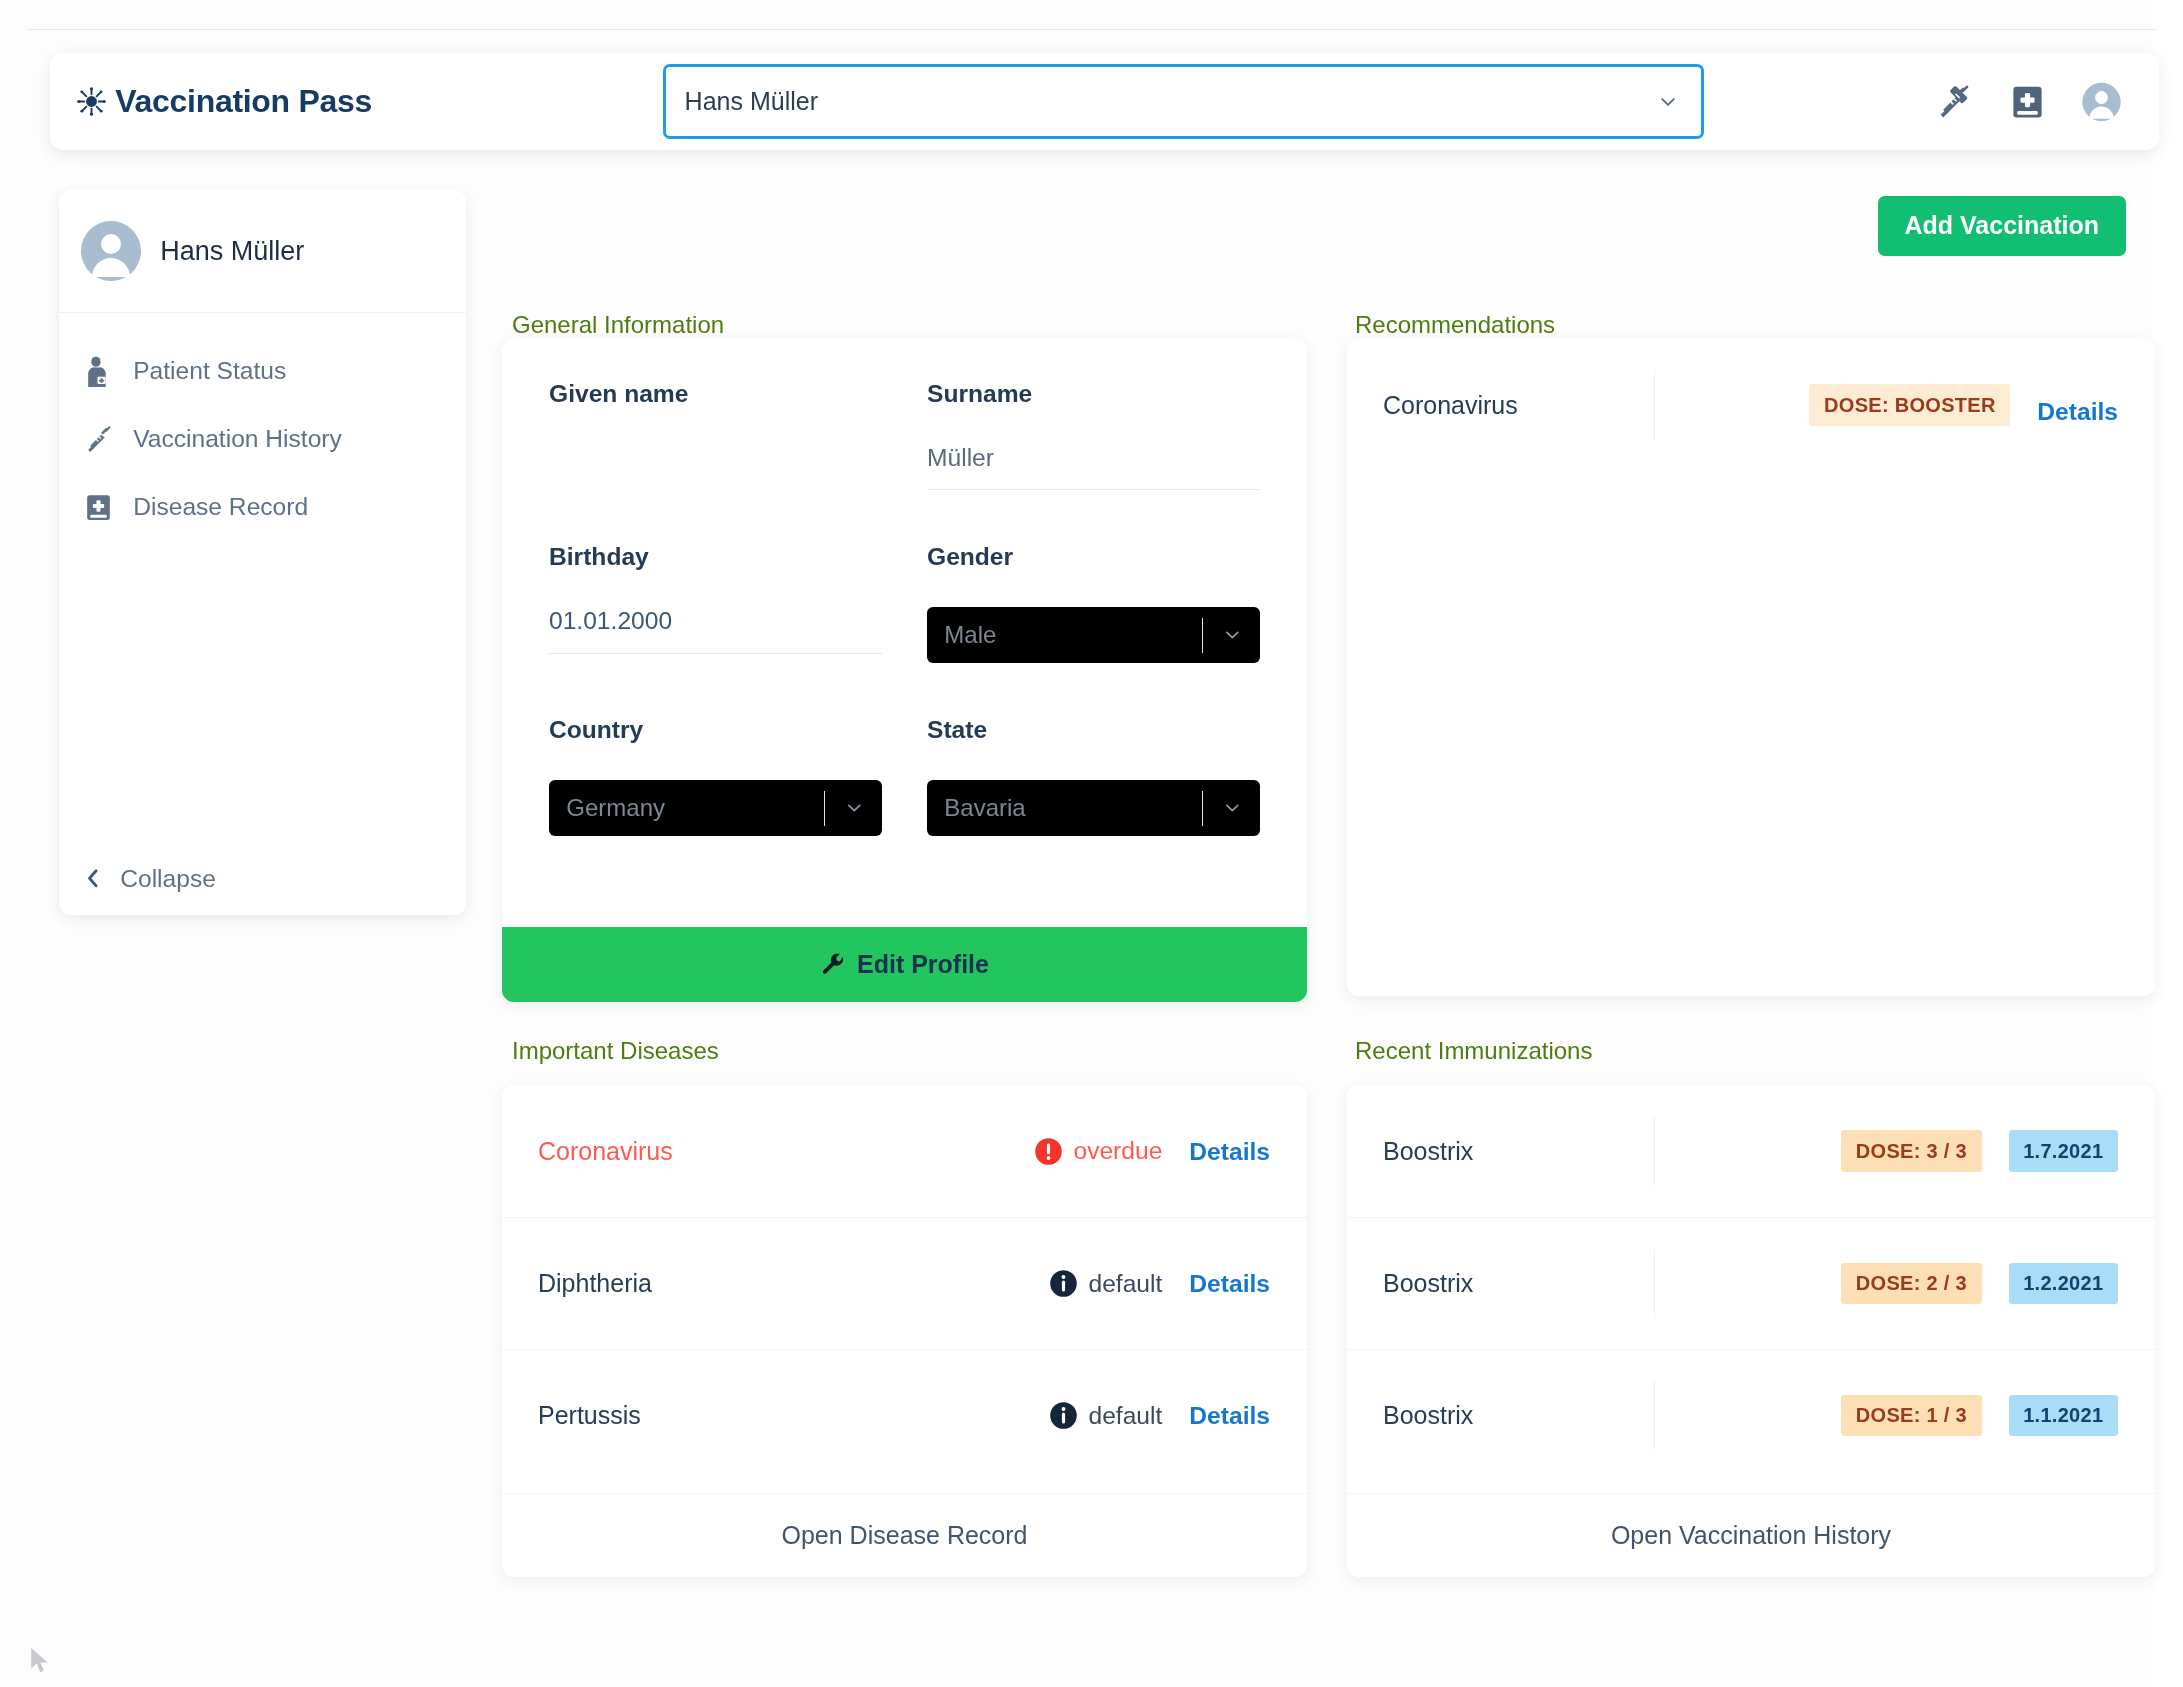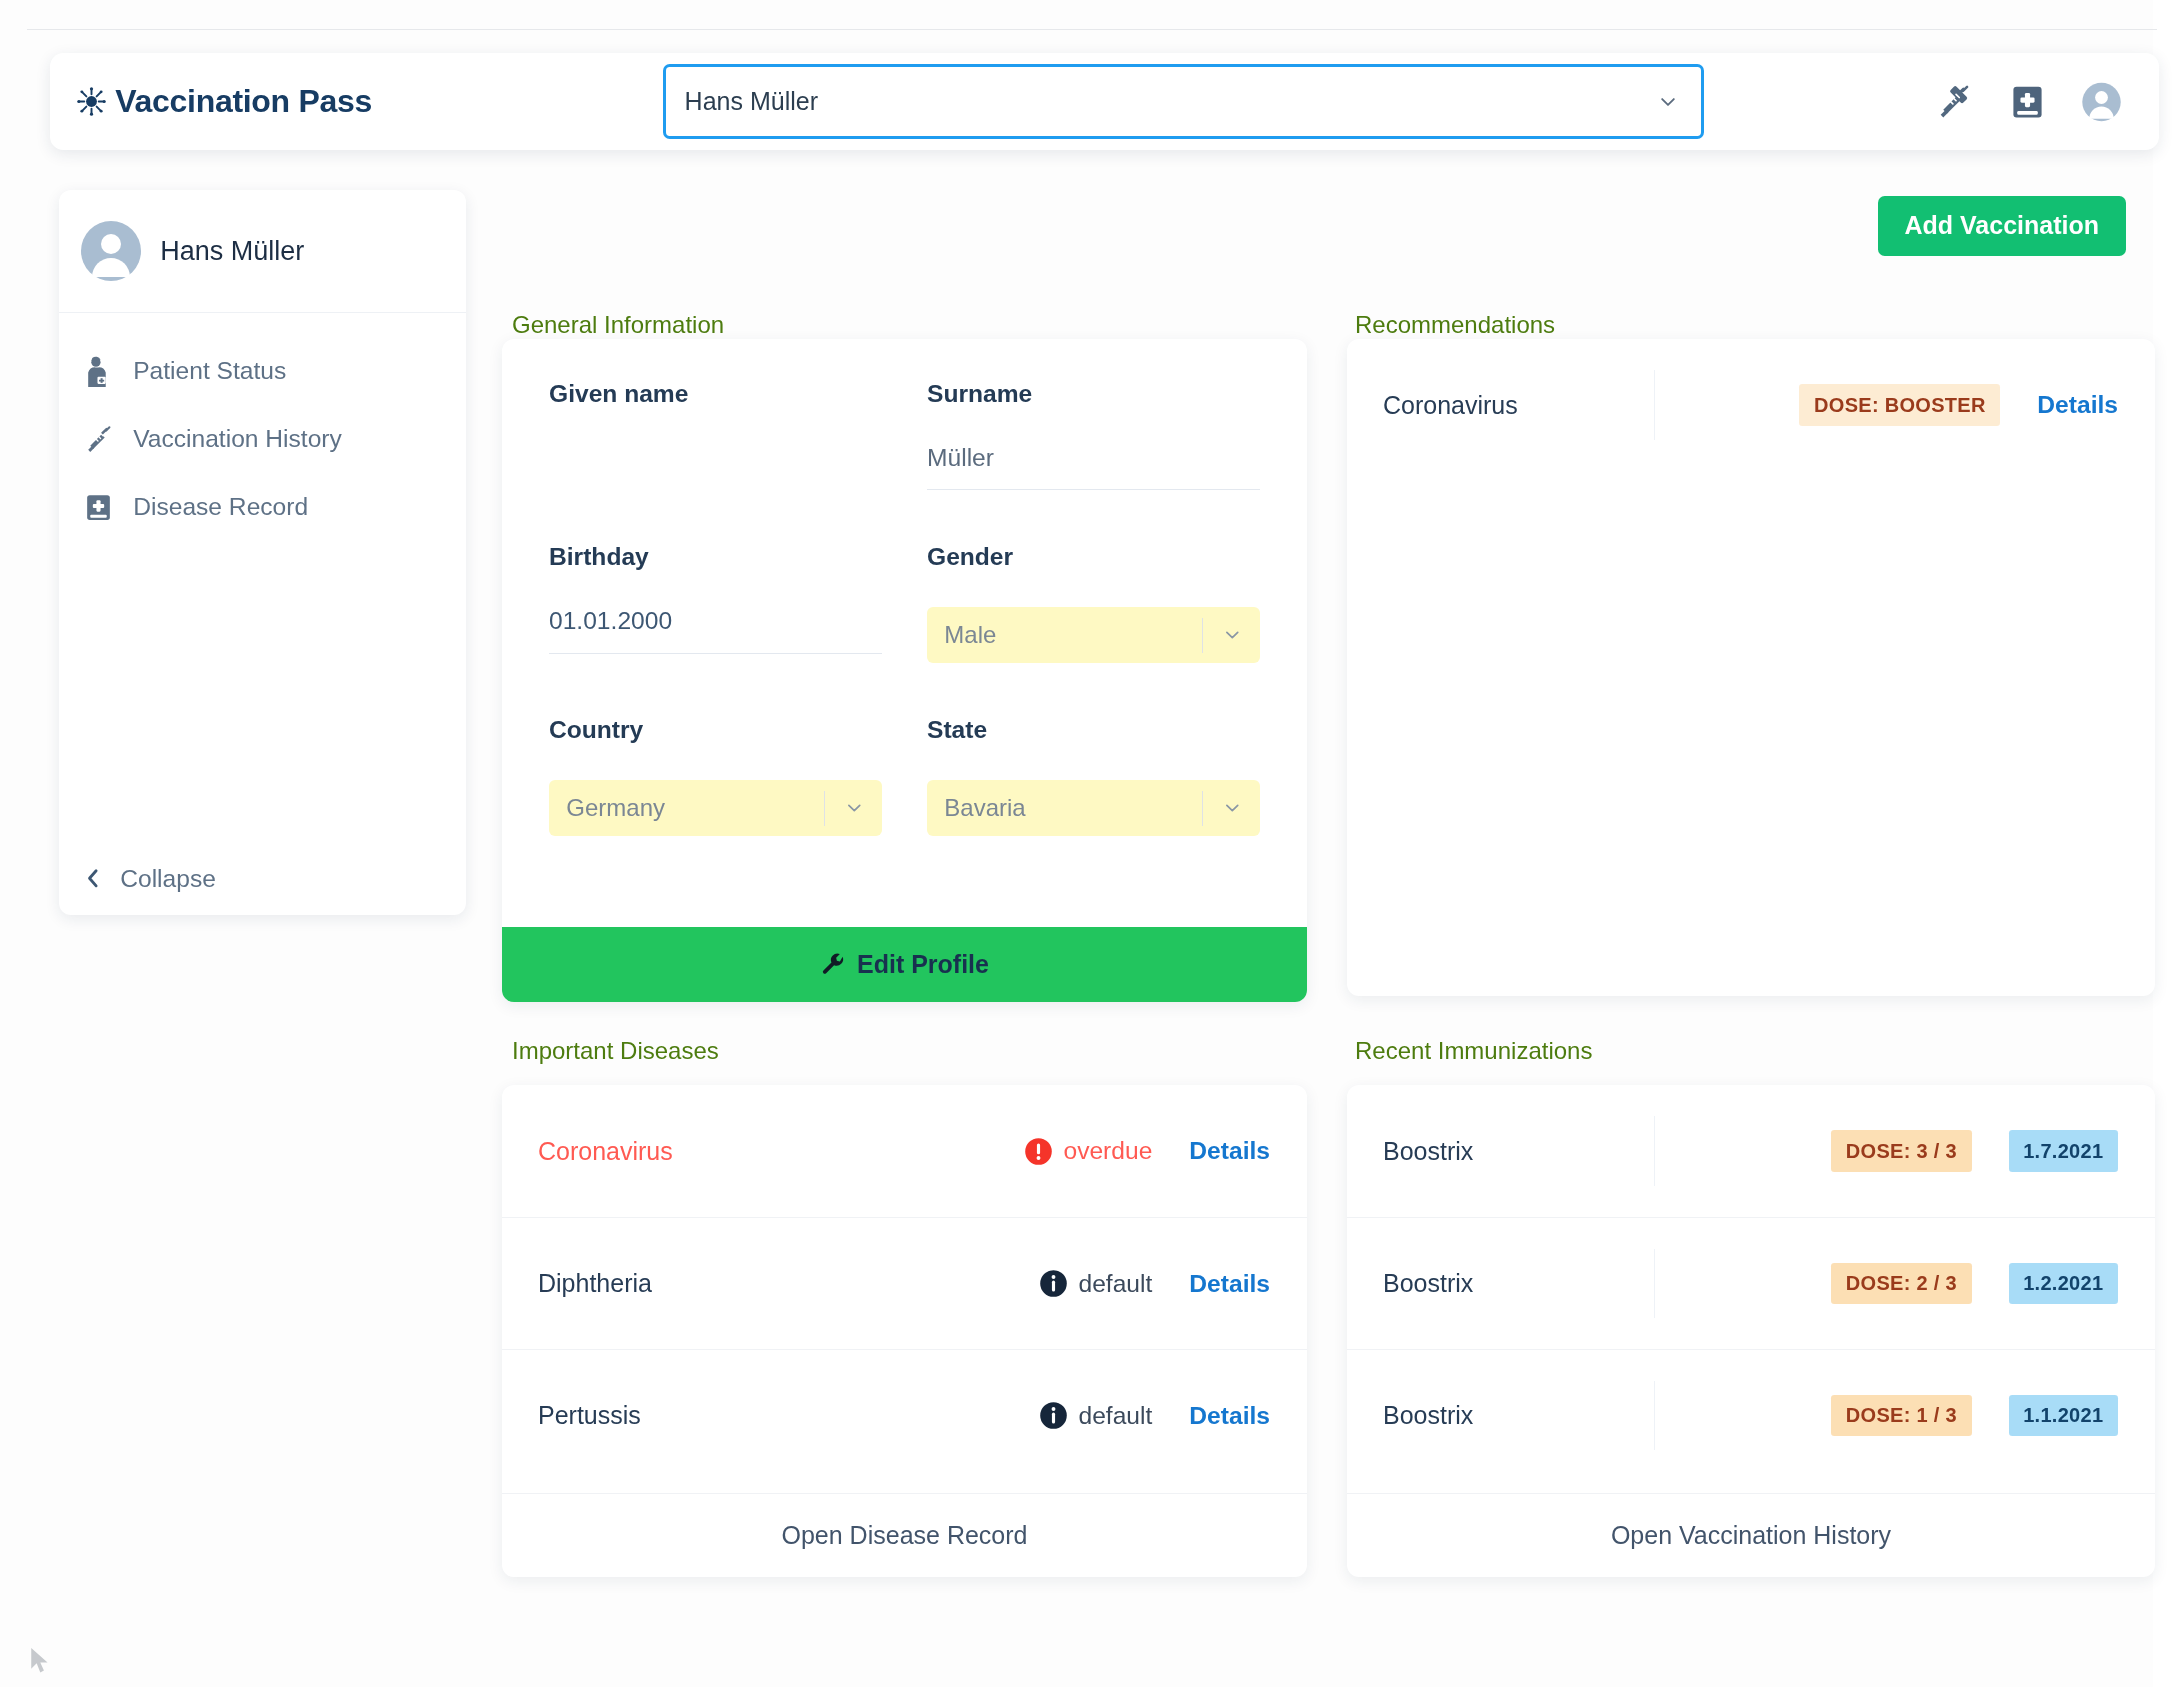--- a/index.html
+++ b/index.html
@@ -105,21 +105,21 @@
   .field-label {
     font-size: 24.6px; color: #1f3category; color: #243b55; font-weight: 700;
     margin-bottom: 36px; display: block;
   }
   .field-input {
     display: block; width: 100%; font-size: 24.6px; color: #5b6b7e;
     border: none; border-bottom: 1.3px solid #e3e8ef; padding-bottom: 17.3px;
     background: transparent; font-family: inherit;
   }
   .field-select {
-    position: relative; height: 56px; border-radius: 6px; background: #fef9c3;
+    position: relative; height: 56px; border-radius: 6px; background: #000000;
     display: flex; align-items: center;
   }
   .field-select-value { margin-left: 17.3px; font-size: 24px; color: #7b8794; }
   .fs-sep {
     position: absolute; right: 57px; top: 10.6px; bottom: 10.6px; width: 1.3px;
     background: #dfe2e6;
   }
   .fs-caret { position: absolute; right: 18.6px; top: 50%; transform: translateY(-50%); width: 18.6px; height: 18.6px; }
   .edit-profile {
     position: absolute; left: 0; right: 0; bottom: 0; height: 75px;
@@ -136,21 +136,21 @@
   
   #card-immun { left: 1347px; top: 1085px; width: 808px; height: 492px; }
 
   .row {
     position: relative; display: flex; align-items: center;
     height: 132px; padding: 0 37px 0 36px;
   }
   .row + .row { border-top: 1.3px solid #f0f2f5; }
   .row-name { font-size: 25px; color: #273c55; flex: 1; }
   .row-name.danger { color: #ff5a52; }
-  .row-right { display: flex; align-items: center; gap: 37px; padding-left: 44px; }
+  .row-right { display: flex; align-items: flex-end; gap: 27px; padding-left: 44px; }
   .vsep {
     position: absolute; left: 323px; top: 31px; bottom: 31px;
     width: 1.3px; background: #eef2f7;
   }
   .vsep.right-card { left: 307px; }
   .status-wrap { display: flex; align-items: center; gap: 10.6px; }
   .status-icon { width: 29px; height: 29px; flex: none; }
   .status-text { font-size: 24.6px; }
   .status-text.overdue { color: #ff5a52; }
   .status-text.default { color: #3c4a5c; }

